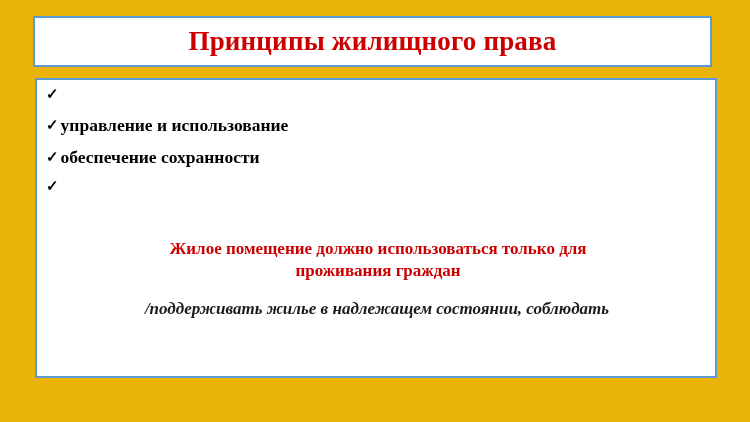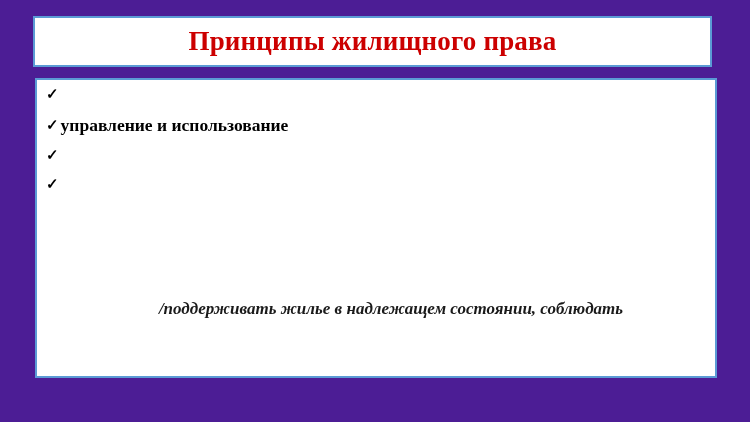--- a/index.html
+++ b/index.html
@@ -15,21 +15,21 @@
     overflow: hidden;
     position: relative;
   }
 
   .slide {
     position: absolute;
     left: 0;
     top: 0;
     width: 750px;
     height: 422px;
-    background: #4c1d95;
+    background: #eab308;
   }
 
   
   .title-box {
     position: absolute;
     left: 33px;
     top: 16px;
     width: 679px;
     height: 51px;
     box-sizing: border-box;
@@ -101,21 +101,21 @@
     font-family: "Liberation Serif", "DejaVu Serif", serif;
     font-size: 17px;
     font-weight: bold;
     color: #CC0000;
     line-height: 1.28;
   }
 
   
   .italic-note {
     position: absolute;
-    left: 34px;
+    left: 20px;
     top: 218px;
     width: 640px;
     text-align: center;
     font-family: "Liberation Serif", "DejaVu Serif", serif;
     font-size: 17px;
     font-weight: bold;
     font-style: italic;
     color: #1a1a1a;
     line-height: 1.32;
   }
@@ -137,27 +137,32 @@
         <span class="check">✓</span>
       </div>
 
       <div class="bullet-item">
         <span class="check">✓</span>
         <span>управление и использование</span>
       </div>
 
       <div class="bullet-item">
         <span class="check">✓</span>
+        <span>обеспечение сохранности</span>
       </div>
 
       <div class="bullet-item">
         <span class="check">✓</span>
       </div>
 
     </div>
 
+    <div class="red-note">
+      <div>Жилое помещение должно использоваться только для</div>
+      <div>проживания граждан</div>
+    </div>
 
     <div class="italic-note">
       <div>/поддерживать жилье в надлежащем состоянии, соблюдать</div>
     </div>
 
   </div>
 </div>
 
 </body></html>

